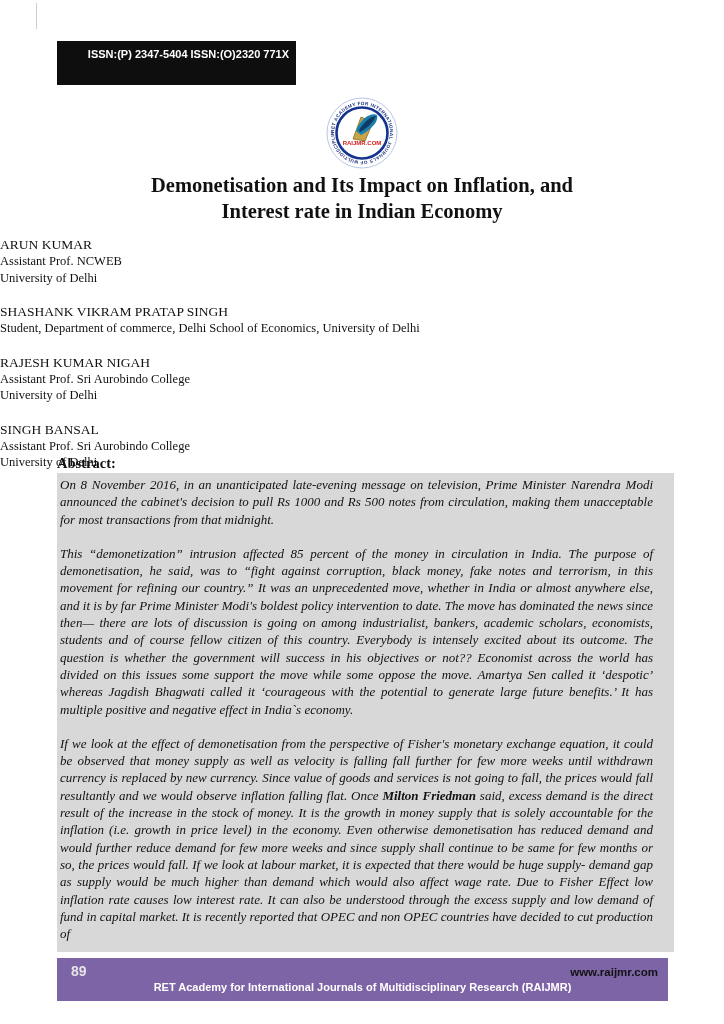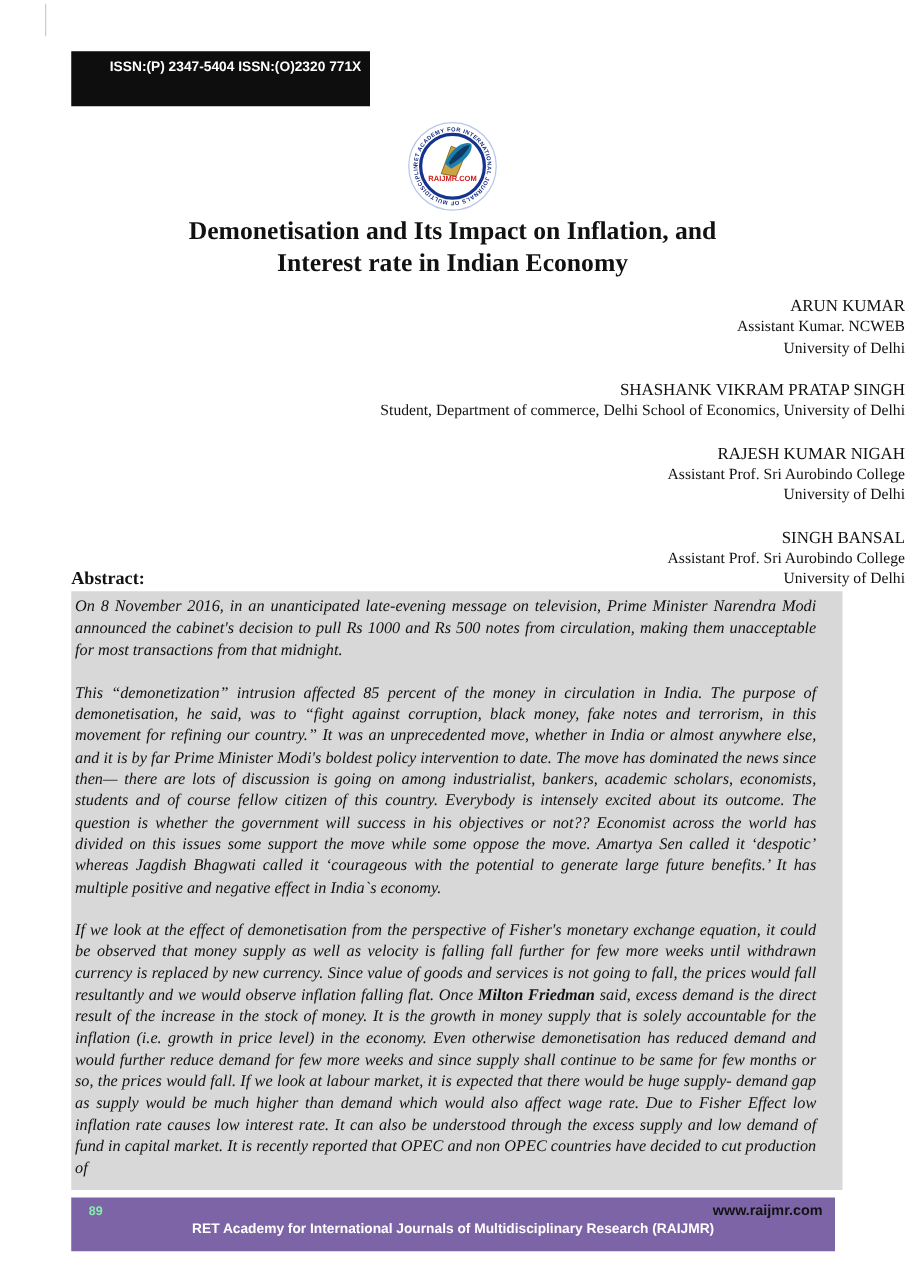--- a/index.html
+++ b/index.html
@@ -18,40 +18,40 @@
     padding:4px 7px 4px 4px;font-size:11px;line-height:18px;white-space:nowrap;}
 
   
   .logo-wrap{position:absolute;left:0;top:97px;width:724px;display:flex;justify-content:center;}
 
   
   .title{position:absolute;left:0;top:172px;width:724px;text-align:center;
     font-size:20.5px;font-weight:bold;line-height:26px;margin:0;}
 
   
-  .authors{position:absolute;left:0;top:236px;width:724px;text-align:right;}
+  .authors{position:absolute;left:0;top:236px;width:724px;text-align:left;}
   .author-block{margin-bottom:17px;}
   .author-name{font-size:13.5px;line-height:17px;}
   .author-line{font-size:12.5px;line-height:16.5px;}
 
   
   .abstract-heading{position:absolute;left:57px;top:455px;font-size:14.5px;font-weight:bold;}
   .abstract-body{position:absolute;left:57px;top:473px;width:617px;min-height:479px;
     background:var(--highlight,#d8d8d8);box-sizing:border-box;padding:3px 21px 6px 3px;
     font-style:italic;font-size:13px;line-height:17.3px;text-align:justify;}
   .abstract-body p{margin:0 0 17px 0;}
   .abstract-body p:last-child{margin-bottom:0;}
   .bold-inline{font-weight:bold;}
 
   
   .footer{position:absolute;left:57px;top:958px;width:611px;height:43px;
     background:var(--purple,#7d64a6);box-sizing:border-box;
     font-family:"Liberation Sans", sans-serif;font-weight:bold;color:#fff;padding-top:5px;}
   .footer-line1{display:flex;align-items:baseline;font-size:11.5px;padding:0 10px 0 14px;}
-  .footer-pagenum{color:#86efac;margin-right:14px;font-size:10px;}
+  .footer-pagenum{color:#e5e5e5;margin-right:14px;font-size:14px;}
   .footer-url{margin-left:auto;color:#121212;cursor:pointer;}
   .footer-line2{text-align:center;font-size:11px;margin-top:2px;}
 </style>
 </head>
 <body>
 
 <div class="scan-artifact"></div>
 
 <header class="header">
   <div class="header-right">
@@ -77,21 +77,21 @@
 </div>
 
 <h1 class="title">
   <div>Demonetisation and Its Impact on Inflation, and</div>
   <div>Interest rate in Indian Economy</div>
 </h1>
 
 <section class="authors">
   <div class="author-block">
     <div class="author-name">ARUN KUMAR</div>
-    <div class="author-line">Assistant Kumar. NCWEB</div>
+    <div class="author-line">Assistant Prof. NCWEB</div>
     <div class="author-line">University of Delhi</div>
   </div>
   <div class="author-block">
     <div class="author-name">SHASHANK VIKRAM PRATAP SINGH</div>
     <div class="author-line">Student, Department of commerce, Delhi School of Economics, University of Delhi</div>
   </div>
   <div class="author-block">
     <div class="author-name">RAJESH KUMAR NIGAH</div>
     <div class="author-line">Assistant Prof. Sri Aurobindo College</div>
     <div class="author-line">University of Delhi</div>

